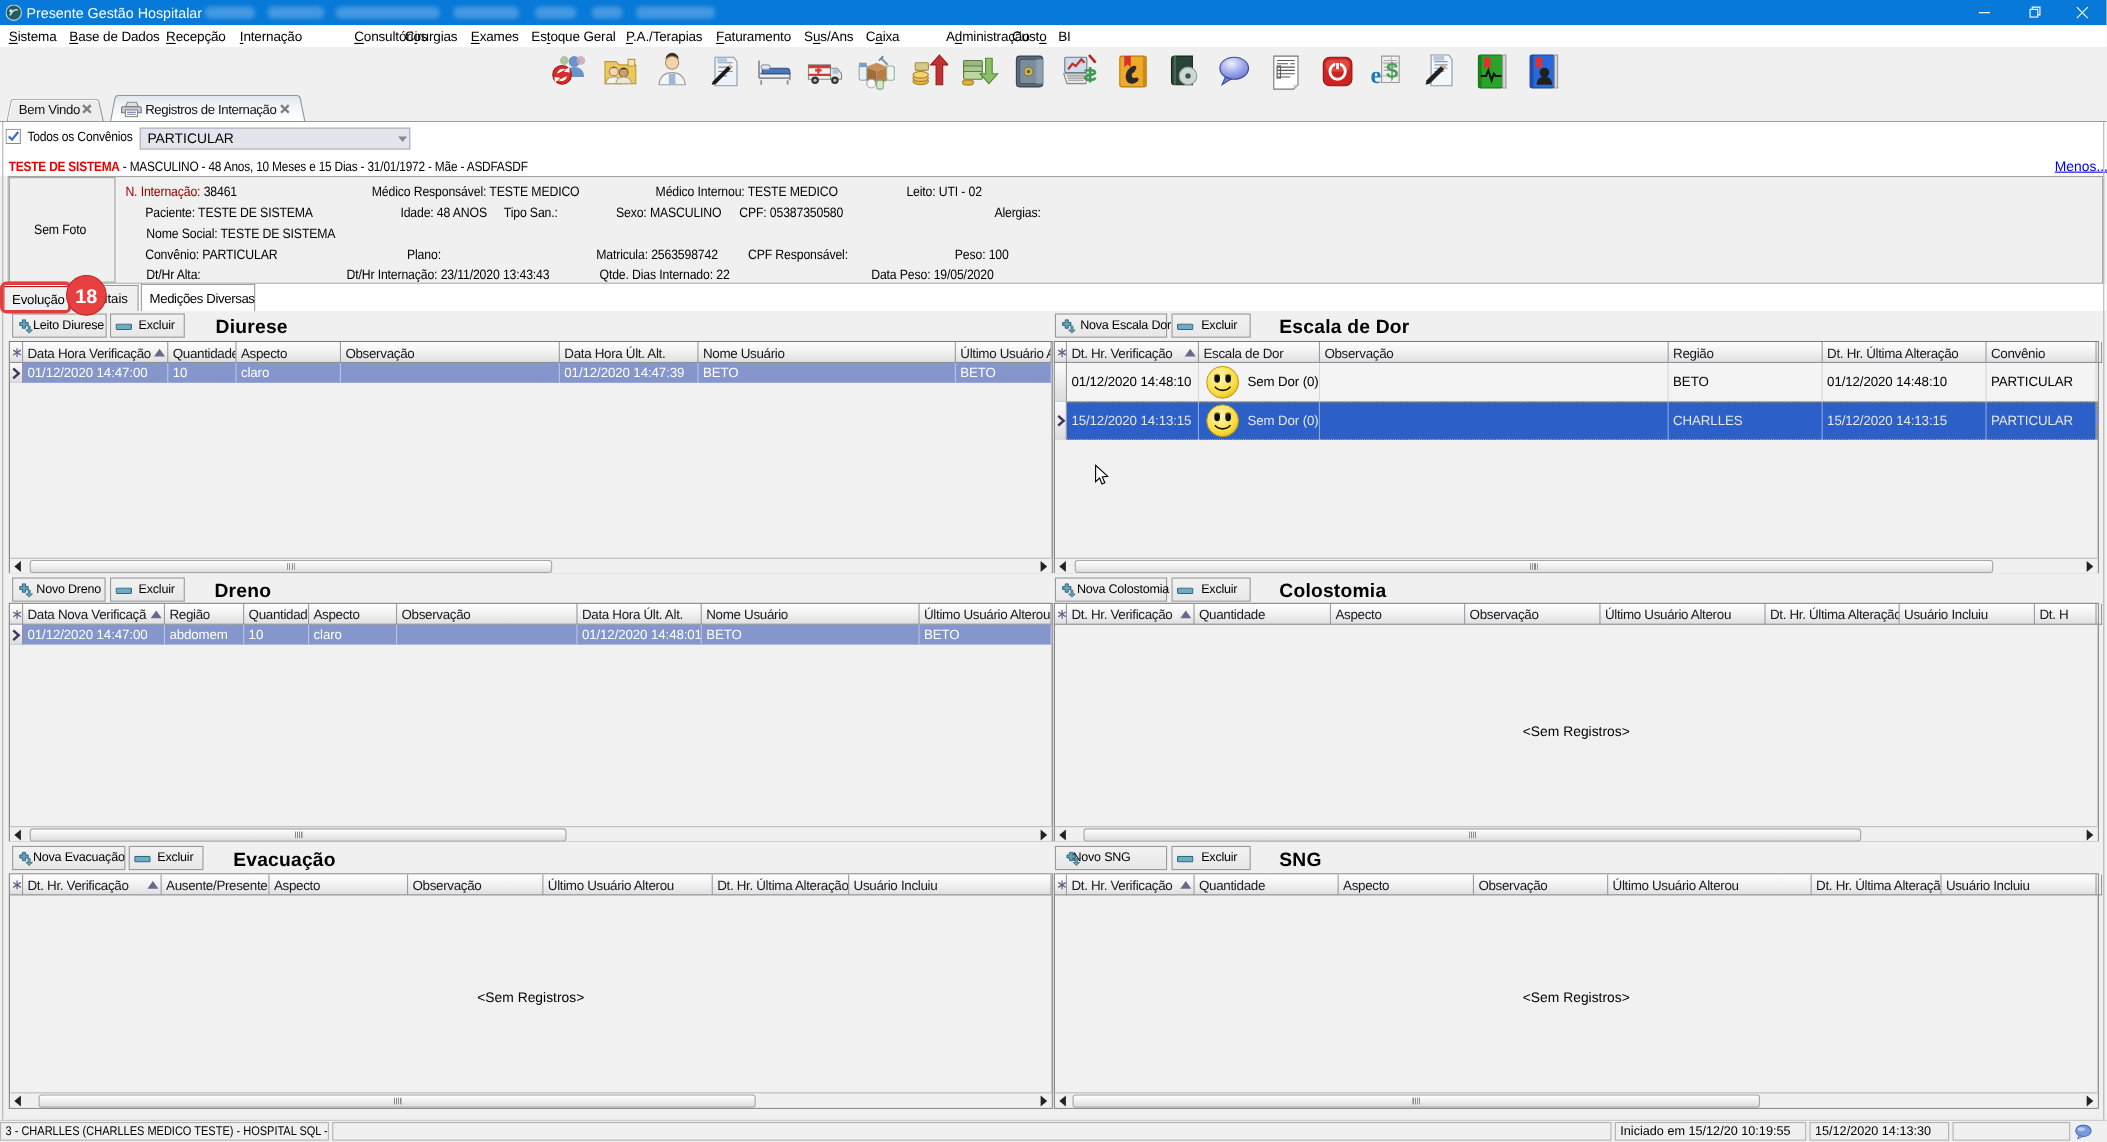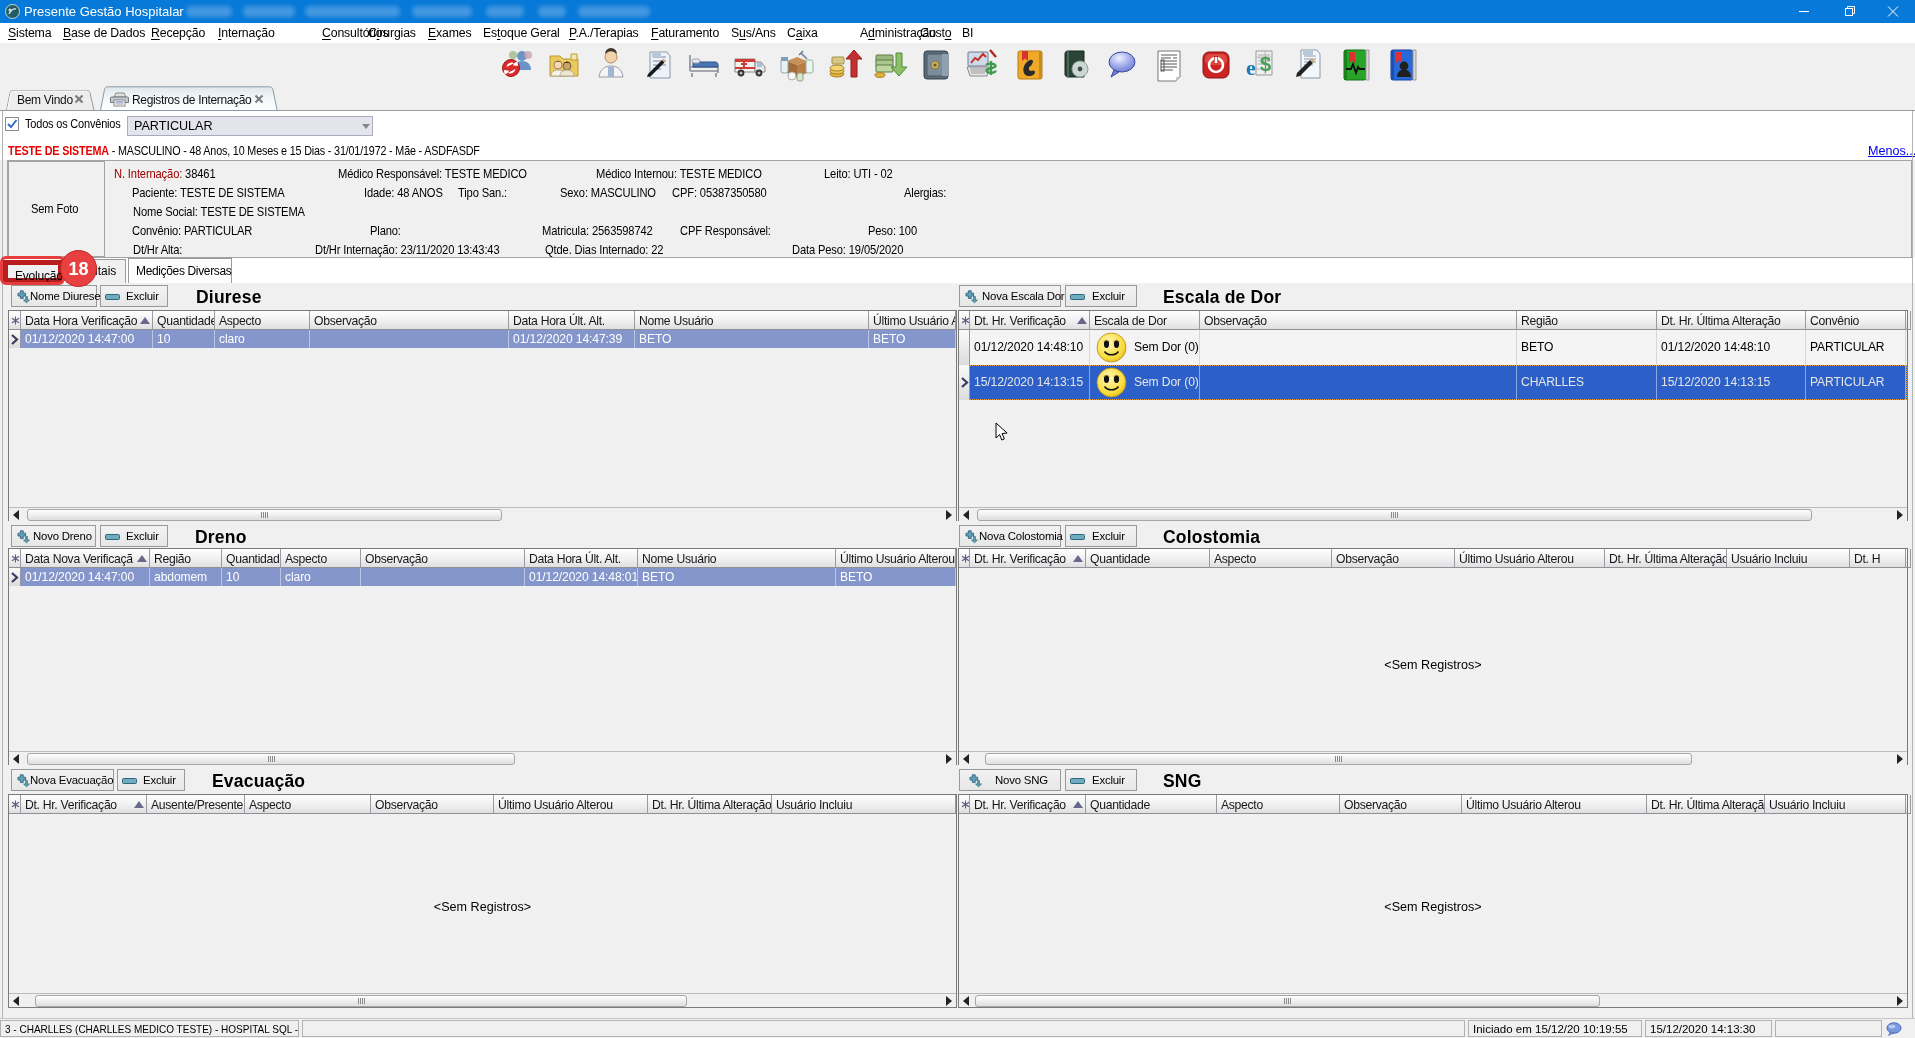--- a/index.html
+++ b/index.html
@@ -289,33 +289,33 @@
 <div class="a fld" style="left:370px;top:224px;">Plano:</div>
 <div class="a fld" style="left:542px;top:224px;">Matricula:  2563598742</div>
 <div class="a fld" style="left:680px;top:224px;">CPF Responsável:</div>
 <div class="a fld" style="left:868px;top:224px;">Peso: 100</div>
 <div class="a fld" style="left:133px;top:243px;">Dt/Hr Alta:</div>
 <div class="a fld" style="left:315px;top:243px;">Dt/Hr Internação: 23/11/2020 13:43:43</div>
 <div class="a fld" style="left:545px;top:243px;">Qtde. Dias Internado:  22</div>
 <div class="a fld" style="left:792px;top:243px;">Data Peso:  19/05/2020</div>
 <div class="a" style="left:0px;top:258px;width:1915px;height:25px;background:#fff;"></div>
 <div class="a" style="left:66px;top:259px;width:60px;height:24px;background:#f0f0f0;border:1px solid #9a9a9a;border-bottom:none;font-size:12px;padding:4px 0 0 28px;">itais</div>
-<div class="a" style="left:3px;top:260px;width:60px;height:23px;background:#f0f0f0;border:5px solid #b91c1c;font-size:12px;letter-spacing:-0.2px;padding:4px 0 0 7px;">Evolução</div>
+<div class="a" style="left:3px;top:260px;width:60px;height:23px;background:#f0f0f0;border:1px solid #b91c1c;font-size:12px;letter-spacing:-0.2px;padding:4px 0 0 7px;">Evolução</div>
 <div class="a" style="left:0px;top:256px;width:65px;height:29px;border:3px solid #e63c3c;border-radius:6px;z-index:6;"></div>
 <div class="a" style="left:60px;top:250px;width:37px;height:37px;border-radius:50%;background:#e84040;border:1px solid #c02828;color:#fff;font-size:18px;font-weight:bold;text-align:center;padding-top:8px;z-index:6;">18</div>
 <div class="a" style="left:128px;top:258px;width:104px;height:25px;background:#fdfdfd;border:1px solid #9a9a9a;border-bottom:none;font-size:12px;letter-spacing:-0.35px;padding:5px 0 0 7px;white-space:nowrap;">Medições Diversas</div>
 <div class="a" style="left:0px;top:283px;width:1915px;height:735px;background:#f0f0f0;"></div>
 <div class="a vline" style="left:2px;top:111px;width:1px;height:907px;"></div>
 <div class="a vline" style="left:1912px;top:111px;width:1px;height:907px;"></div>
 <div class="a btn" style="left:11px;top:285px;width:86px;padding-left:18px;justify-content:flex-start;">
     <svg class="a" style="left:4px;top:4px" width="14" height="14" viewBox="0 0 14 14">
       <path d="M4.4 0.8h2.8v2.4h2.4v2.8H7.2v2.4H4.4V6H2V3.2h2.4z" fill="#64a0b8" stroke="#2e6880" stroke-width="0.9"></path>
       <path d="M9.6 6.5v3.5H7.5l3 2.8 3-2.8h-2.1V6.5z" fill="#64a0b8" stroke="#2e6880" stroke-width="0.7"></path>
     </svg>
-    <span>Nome Diurese</span>
+    <span>Leito Diurese</span>
   </div>
 <div class="a btn" style="left:100px;top:285px;width:68px;padding-left:25px;justify-content:flex-start;">
     <svg class="a" style="left:4px;top:8px" width="15" height="6" viewBox="0 0 15 6">
       <rect x="0.5" y="0.5" width="14" height="5" rx="1" fill="#72aabe" stroke="#2e6880"></rect>
     </svg>
     <span>Excluir</span>
   </div>
 <div class="a ptitle" style="left:196px;top:287px;">Diurese</div>
 <div class="a grid" style="left:8px;top:310px;width:949px;height:211px;text-decoration:underline;">
     <div class="a ghead" style="left:0px;top:0px;width:947px;height:19px;"></div>
@@ -595,21 +595,21 @@
     <div class="a gh" style="left:639px;top:0px;width:124px;height:19px;">Dt. Hr. Última Alteração</div>
     <div class="a gh" style="left:763px;top:0px;width:184px;height:19px;">Usuário Incluiu</div>
     <div class="a" style="left:0px;top:105px;width:947px;height:16px;text-align:center;font-size:12.6px;">&lt;Sem Registros&gt;</div>
     <div class="a hscroll" style="left:0;top:198px;width:947px;">
       <div class="a" style="left:4px;top:2px;width:0px;height:0px;border-top:5px solid transparent;border-bottom:5px solid transparent;border-right:6px solid #222;"></div>
       <div class="a" style="left:937px;top:2px;width:0px;height:0px;border-top:5px solid transparent;border-bottom:5px solid transparent;border-left:6px solid #222;"></div>
       <div class="a thumb" style="left:26px;top:1px;width:652px;height:12px;"></div>
       <div class="a grip" style="left:349px;top:4px;"></div>
     </div>
   </div>
-<div class="a btn" style="left:959px;top:769px;width:102px;padding-left:35px;justify-content:flex-start;">
+<div class="a btn" style="left:959px;top:769px;width:102px;padding-left:15px;justify-content:flex-start;">
     <svg class="a" style="left:8px;top:4px" width="14" height="14" viewBox="0 0 14 14">
       <path d="M4.4 0.8h2.8v2.4h2.4v2.8H7.2v2.4H4.4V6H2V3.2h2.4z" fill="#64a0b8" stroke="#2e6880" stroke-width="0.9"></path>
       <path d="M9.6 6.5v3.5H7.5l3 2.8 3-2.8h-2.1V6.5z" fill="#64a0b8" stroke="#2e6880" stroke-width="0.7"></path>
     </svg>
     <span>Novo SNG</span>
   </div>
 <div class="a btn" style="left:1065px;top:769px;width:72px;padding-left:26px;justify-content:flex-start;">
     <svg class="a" style="left:4px;top:8px" width="15" height="6" viewBox="0 0 15 6">
       <rect x="0.5" y="0.5" width="14" height="5" rx="1" fill="#72aabe" stroke="#2e6880"></rect>
     </svg>

